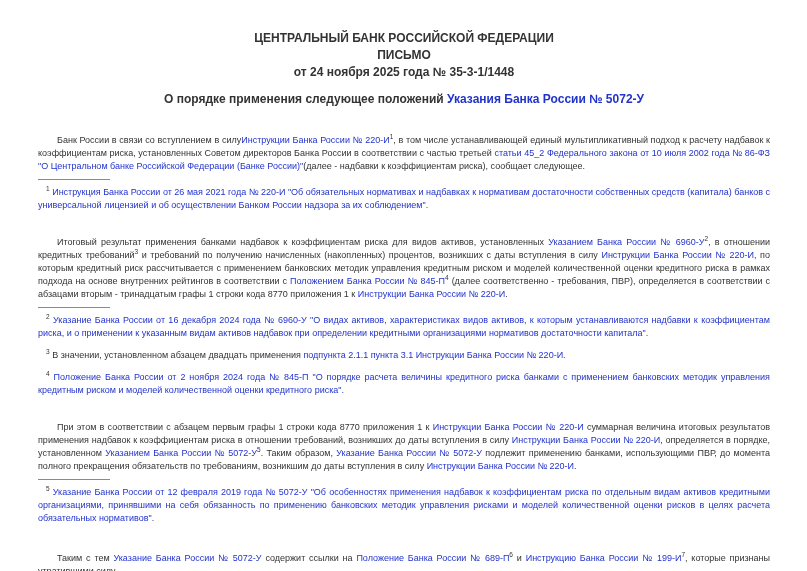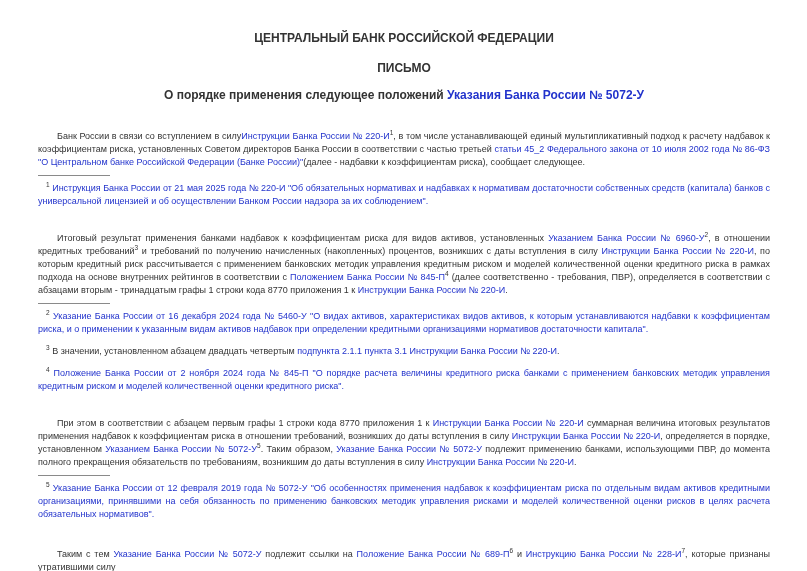--- a/index.html
+++ b/index.html
@@ -5,21 +5,21 @@
   html,body{margin:0;padding:0;background:#ffffff;}
   body{
     width:807px;height:571px;overflow:hidden;
     font-family:"Liberation Sans", sans-serif;
     -webkit-font-smoothing:antialiased;
   }
   .page{padding:32px 37px 0 38px;}
   .header-line{
     text-align:center;font-weight:bold;font-size:12px;line-height:13px;color:#333333;
   }
-  .mt8{margin-top:17px;}
+  .mt8{margin-top:4px;}
   .mt14{margin-top:14px;}
   .mt28{margin-top:28px;}
   .doc-body{font-size:9px;line-height:13px;color:#333333;text-align:justify;}
   .para{text-indent:19px;}
   .footnote{text-indent:8px;}
   .fn-sep{
     width:72px;height:0;border-top:1px solid #8a8a8a;
     margin-top:6px;margin-bottom:6px;
   }
   .footnote + .footnote{margin-top:9px;}
@@ -28,34 +28,35 @@
 </style>
 </head>
 <body>
 
 <div class="page">
 
   <div class="header-line">ЦЕНТРАЛЬНЫЙ БАНК РОССИЙСКОЙ ФЕДЕРАЦИИ</div>
 
   <div class="header-line mt8">ПИСЬМО</div>
 
+  <div class="header-line mt8">от 24 ноября 2025 года № 35-3-1/1448</div>
 
   <div class="header-line mt14"><span>О порядке применения следующее положений </span><span class="link">Указания Банка России № 5072-У</span></div>
 
   <main class="doc-body mt28">
       <div class="para"><span>Банк России в связи со вступлением в силу</span><span class="link">Инструкции Банка России № 220-И</span><sup>1</sup><span>, в том числе устанавливающей единый мультипликативный подход к расчету надбавок к коэффициентам риска, установленных Советом директоров Банка России в соответствии с частью третьей </span><span class="link">статьи 45_2 Федерального закона от 10 июля 2002 года № 86-ФЗ "О Центральном банке Российской Федерации (Банке России)"</span><span>(далее - надбавки к коэффициентам риска), сообщает следующее.</span></div>
       <div class="fn-sep"></div>
-      <div class="footnote"><sup>1</sup><span> </span><span class="link">Инструкция Банка России от 21 мая 2025 года № 220-И "Об обязательных нормативах и надбавках к нормативам достаточности собственных средств (капитала) банков с универсальной лицензией и об осуществлении Банком России надзора за их соблюдением".</span></div>
+      <div class="footnote"><sup>1</sup><span> </span><span class="link">Инструкция Банка России от 26 мая 2021 года № 220-И "Об обязательных нормативах и надбавках к нормативам достаточности собственных средств (капитала) банков с универсальной лицензией и об осуществлении Банком России надзора за их соблюдением".</span></div>
       <div style="height: 24px;"></div>
       <div class="para"><span>Итоговый результат применения банками надбавок к коэффициентам риска для видов активов, установленных </span><span class="link">Указанием Банка России № 6960-У</span><sup>2</sup><span>, в отношении кредитных требований</span><sup>3</sup><span> и требований по получению начисленных (накопленных) процентов, возникших с даты вступления в силу </span><span class="link">Инструкции Банка России № 220-И</span><span>, по которым кредитный риск рассчитывается с применением банковских методик управления кредитным риском и моделей количественной оценки кредитного риска в рамках подхода на основе внутренних рейтингов в соответствии с </span><span class="link">Положением Банка России № 845-П</span><sup>4</sup><span> (далее соответственно - требования, ПВР), определяется в соответствии с абзацами вторым - тринадцатым графы 1 строки кода 8770 приложения 1 к </span><span class="link">Инструкции Банка России № 220-И</span><span>.</span></div>
       <div class="fn-sep"></div>
-      <div class="footnote"><sup>2</sup><span> </span><span class="link">Указание Банка России от 16 декабря 2024 года № 5460-У "О видах активов, характеристиках видов активов, к которым устанавливаются надбавки к коэффициентам риска, и о применении к указанным видам активов надбавок при определении кредитными организациями нормативов достаточности капитала".</span></div>
-      <div class="footnote"><sup>3</sup><span> В значении, установленном абзацем двадцать четвертым </span><span class="link">подпункта 2.1.1 пункта 3.1 Инструкции Банка России № 220-И</span><span>.</span></div>
+      <div class="footnote"><sup>2</sup><span> </span><span class="link">Указание Банка России от 16 декабря 2024 года № 6960-У "О видах активов, характеристиках видов активов, к которым устанавливаются надбавки к коэффициентам риска, и о применении к указанным видам активов надбавок при определении кредитными организациями нормативов достаточности капитала".</span></div>
+      <div class="footnote"><sup>3</sup><span> В значении, установленном абзацем двадцать применения </span><span class="link">подпункта 2.1.1 пункта 3.1 Инструкции Банка России № 220-И</span><span>.</span></div>
       <div class="footnote"><sup>4</sup><span> </span><span class="link">Положение Банка России от 2 ноября 2024 года № 845-П "О порядке расчета величины кредитного риска банками с применением банковских методик управления кредитным риском и моделей количественной оценки кредитного риска".</span></div>
       <div style="height: 24px;"></div>
       <div class="para"><span>При этом в соответствии с абзацем первым графы 1 строки кода 8770 приложения 1 к </span><span class="link">Инструкции Банка России № 220-И</span><span> суммарная величина итоговых результатов применения надбавок к коэффициентам риска в отношении требований, возникших до даты вступления в силу </span><span class="link">Инструкции Банка России № 220-И</span><span>, определяется в порядке, установленном </span><span class="link">Указанием Банка России № 5072-У</span><sup>5</sup><span>. Таким образом, </span><span class="link">Указание Банка России № 5072-У</span><span> подлежит применению банками, использующими ПВР, до момента полного прекращения обязательств по требованиям, возникшим до даты вступления в силу </span><span class="link">Инструкции Банка России № 220-И</span><span>.</span></div>
       <div class="fn-sep"></div>
       <div class="footnote"><sup>5</sup><span> </span><span class="link">Указание Банка России от 12 февраля 2019 года № 5072-У "Об особенностях применения надбавок к коэффициентам риска по отдельным видам активов кредитными организациями, принявшими на себя обязанность по применению банковских методик управления рисками и моделей количественной оценки рисков в целях расчета обязательных нормативов".</span></div>
       <div style="height: 27px;"></div>
-      <div class="para"><span>Таким с тем </span><span class="link">Указание Банка России № 5072-У</span><span> подлежит ссылки на </span><span class="link">Положение Банка России № 689-П</span><sup>6</sup><span> и </span><span class="link">Инструкцию Банка России № 228-И</span><sup>7</sup><span>, которые признаны утратившими силу </span></div>
+      <div class="para"><span>Таким с тем </span><span class="link">Указание Банка России № 5072-У</span><span> содержит ссылки на </span><span class="link">Положение Банка России № 689-П</span><sup>6</sup><span> и </span><span class="link">Инструкцию Банка России № 199-И</span><sup>7</sup><span>, которые признаны утратившими силу </span></div>
     </main>
 
 </div>
 
 </body></html>

